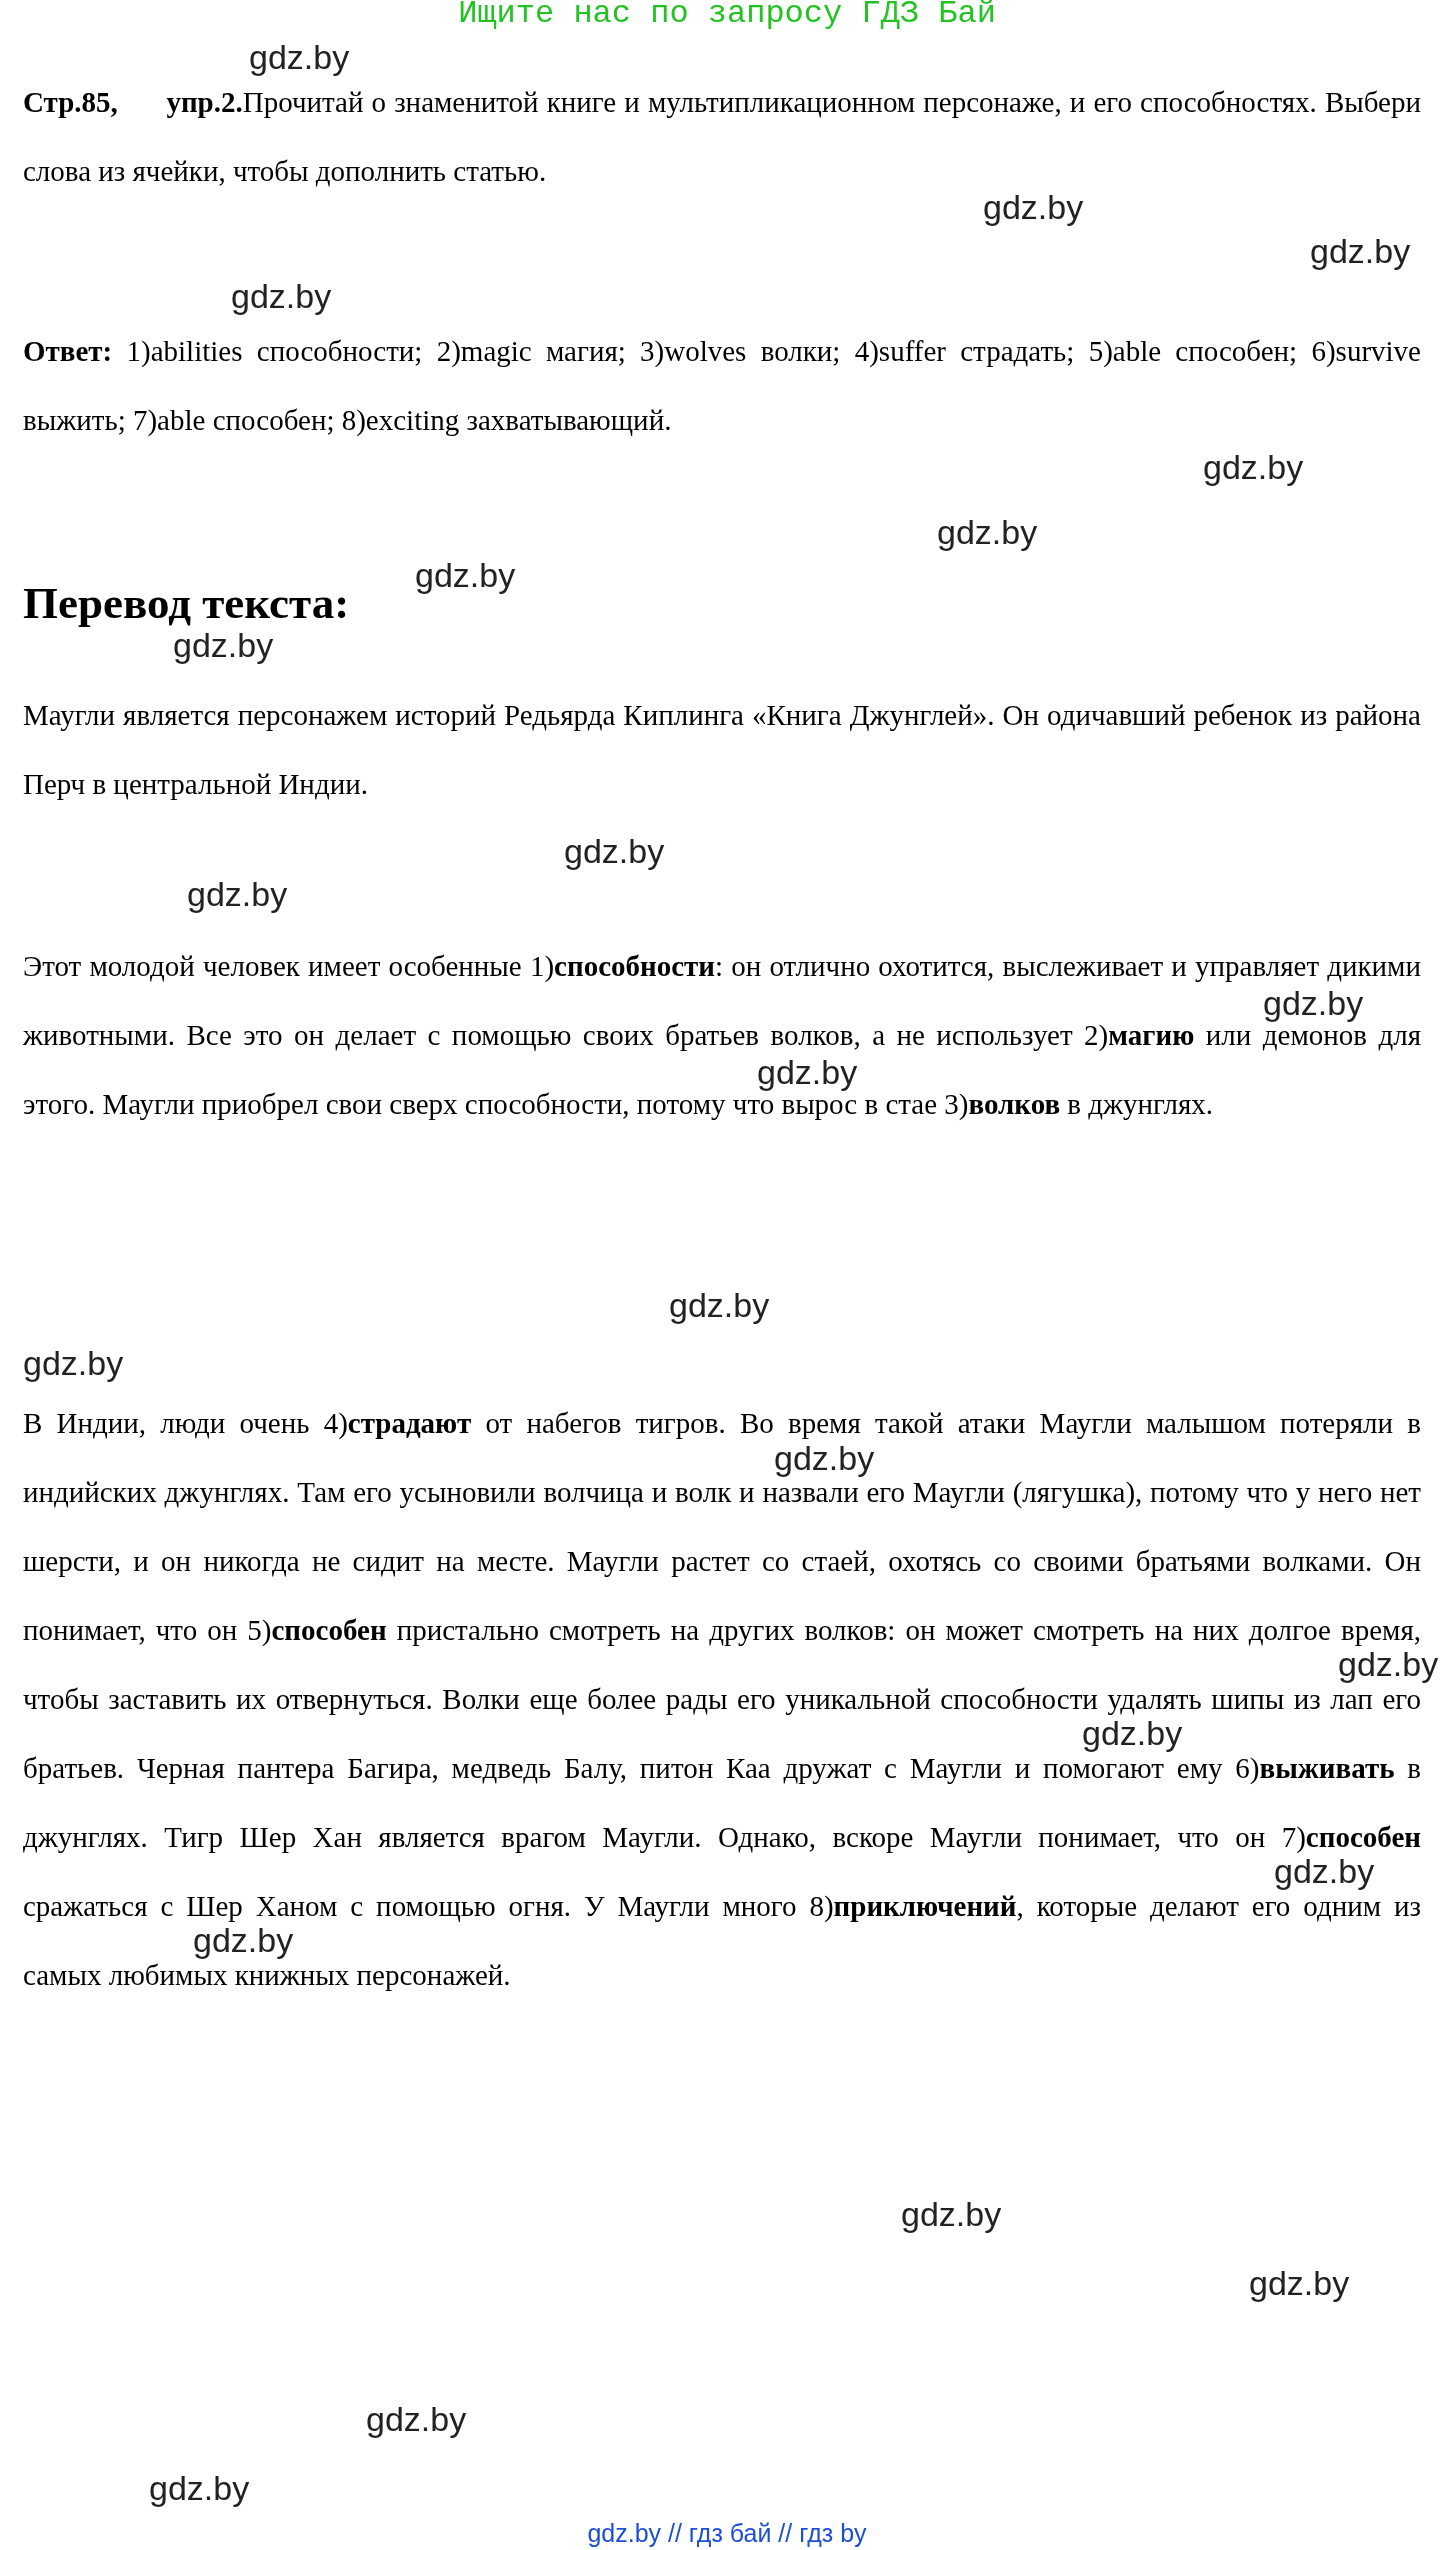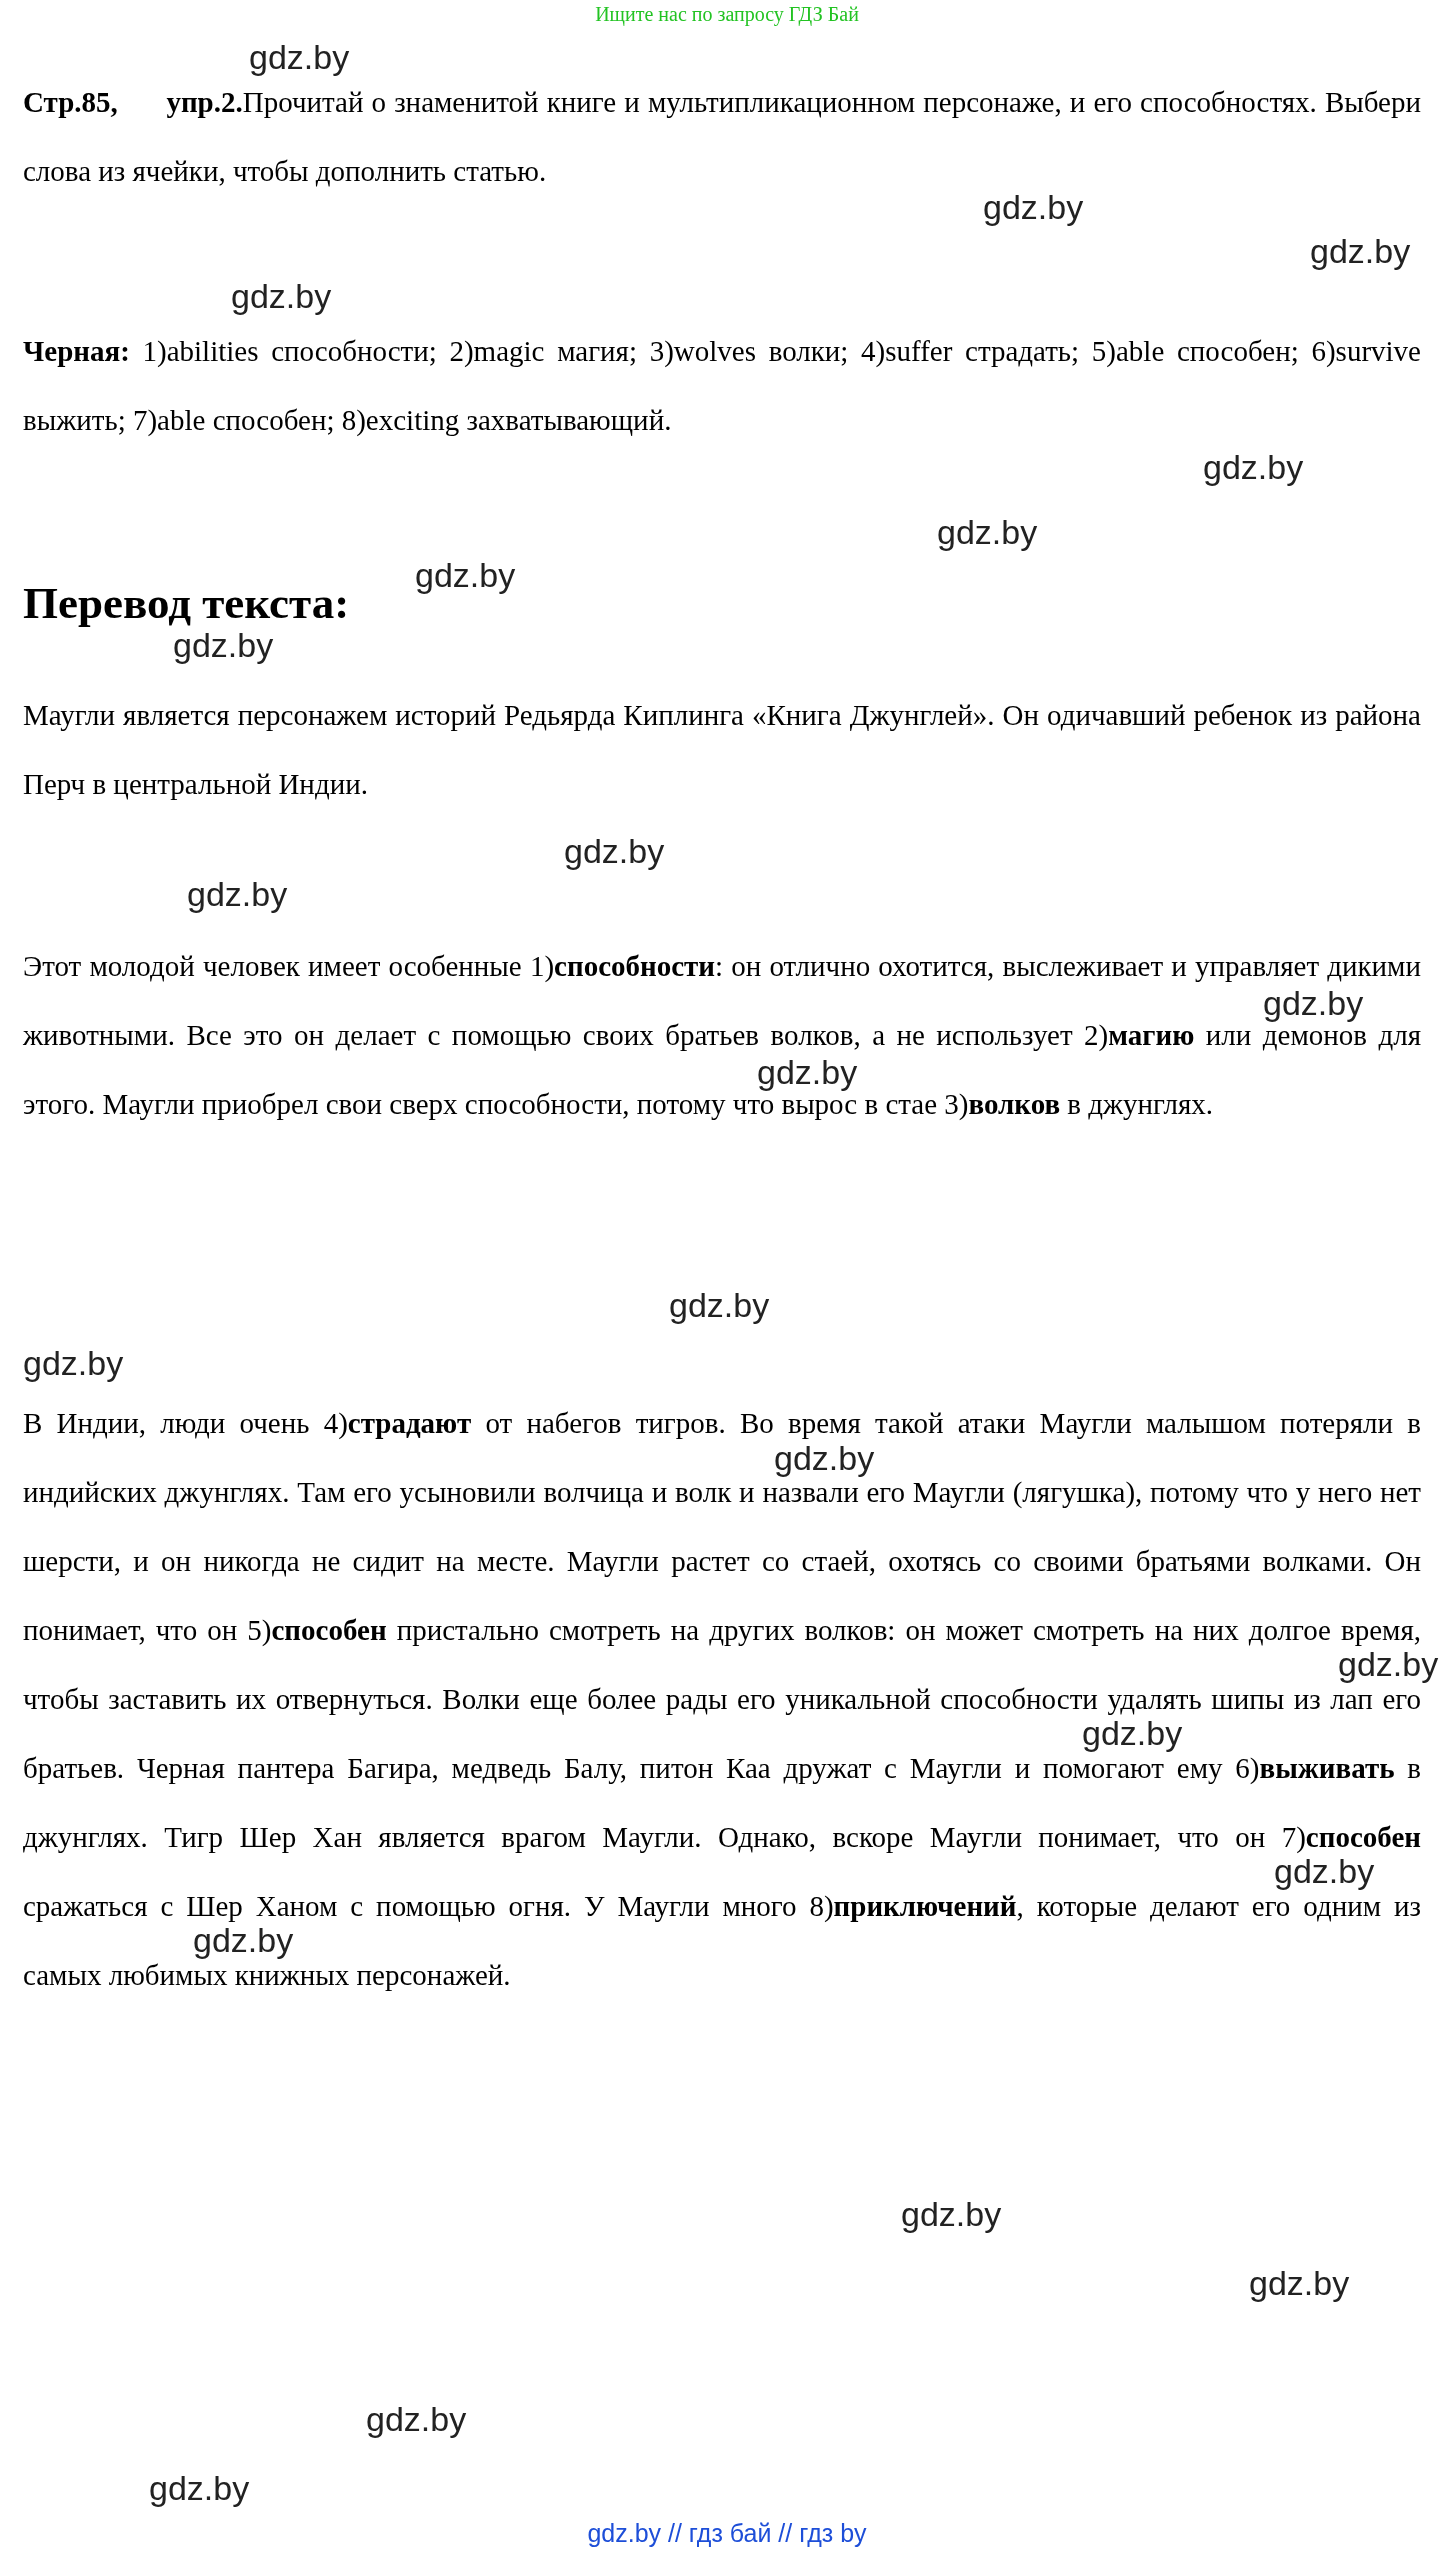--- a/index.html
+++ b/index.html
@@ -1,31 +1,31 @@
 <!DOCTYPE html>
 <html style="font-size:14.2px"><head>
 <meta charset="utf-8">
 <style>
   html,body{margin:0;padding:0;background:#fff;}
   body{width:1454px;height:2550px;position:relative;overflow:hidden;font-family:"Liberation Serif","DejaVu Serif",serif;color:#000;}
-  .top-banner{position:absolute;top:0;left:0;width:1454px;text-align:center;font-family:Liberation Serif, serif;font-size:20px;color:#22c322;line-height:28.5px;}
+  .top-banner{position:absolute;top:0;left:0;width:1454px;text-align:center;font-family:Liberation Mono, monospace;font-size:32px;color:#22c322;line-height:28.5px;}
   .block{position:absolute;left:23px;width:1398px;font-size:29px;line-height:69px;text-align:justify;text-align-last:left;}
   .block b{font-weight:bold;}
   .wm{position:absolute;font-family:"Liberation Sans","DejaVu Sans",sans-serif;font-size:34px;color:#222;line-height:27px;}
   .footer{position:absolute;left:0;width:1454px;top:2519px;text-align:center;font-family:"Liberation Sans","DejaVu Sans",sans-serif;font-size:25px;color:#1d4ed8;}
   .heading{position:absolute;left:23px;font-size:45px;font-weight:bold;line-height:69px;}
 </style>
 </head>
 <body>
 
 <div class="top-banner">Ищите нас по запросу ГДЗ Бай</div>
 
 <div class="block" style="top:68px;"><b>Стр.85,</b>&nbsp;&nbsp;&nbsp;&nbsp;&nbsp; <b>упр.2.</b><span>Прочитай о знаменитой книге и мультипликационном персонаже, и его способностях. Выбери слова из ячейки, чтобы дополнить статью.</span></div>
 
-<div class="block" style="top:317px;"><b>Черная:</b><span> 1)abilities способности; 2)magic магия; 3)wolves волки; 4)suffer страдать; 5)able способен; 6)survive выжить; 7)able способен; 8)exciting захватывающий.</span></div>
+<div class="block" style="top:317px;"><b>Ответ:</b><span> 1)abilities способности; 2)magic магия; 3)wolves волки; 4)suffer страдать; 5)able способен; 6)survive выжить; 7)able способен; 8)exciting захватывающий.</span></div>
 
 <div class="heading" style="top:569px;">Перевод текста:</div>
 
 <div class="block" style="top:681px;">Маугли является персонажем историй Редьярда Киплинга «Книга Джунглей». Он одичавший ребенок из района Перч в центральной Индии.</div>
 
 <div class="block" style="top:932px;"><span>Этот молодой человек имеет особенные 1)</span><b>способности</b><span>: он отлично охотится, выслеживает и управляет дикими животными. Все это он делает с помощью своих братьев волков, а не использует 2)</span><b>магию</b><span> или демонов для этого. Маугли приобрел свои сверх способности, потому что вырос в стае 3)</span><b>волков</b><span> в джунглях.</span></div>
 
 <div class="block" style="top:1389px;"><span>В Индии, люди очень 4)</span><b>страдают</b><span> от набегов тигров. Во время такой атаки Маугли малышом потеряли в индийских джунглях. Там его усыновили волчица и волк и назвали его Маугли (лягушка), потому что у него нет шерсти, и он никогда не сидит на месте. Маугли растет со стаей, охотясь со своими братьями волками. Он понимает, что он 5)</span><b>способен</b><span> пристально смотреть на других волков: он может смотреть на них долгое время, чтобы заставить их отвернуться. Волки еще более рады его уникальной способности удалять шипы из лап его братьев. Черная пантера Багира, медведь Балу, питон Каа дружат с Маугли и помогают ему 6)</span><b>выживать</b><span> в джунглях. Тигр Шер Хан является врагом Маугли. Однако, вскоре Маугли понимает, что он 7)</span><b>способен</b><span> сражаться с Шер Ханом с помощью огня. У Маугли много 8)</span><b>приключений</b><span>, которые делают его одним из самых любимых книжных персонажей.</span></div>
 
 <div class="wm" style="left:249px;top:44px;">gdz.by</div>

